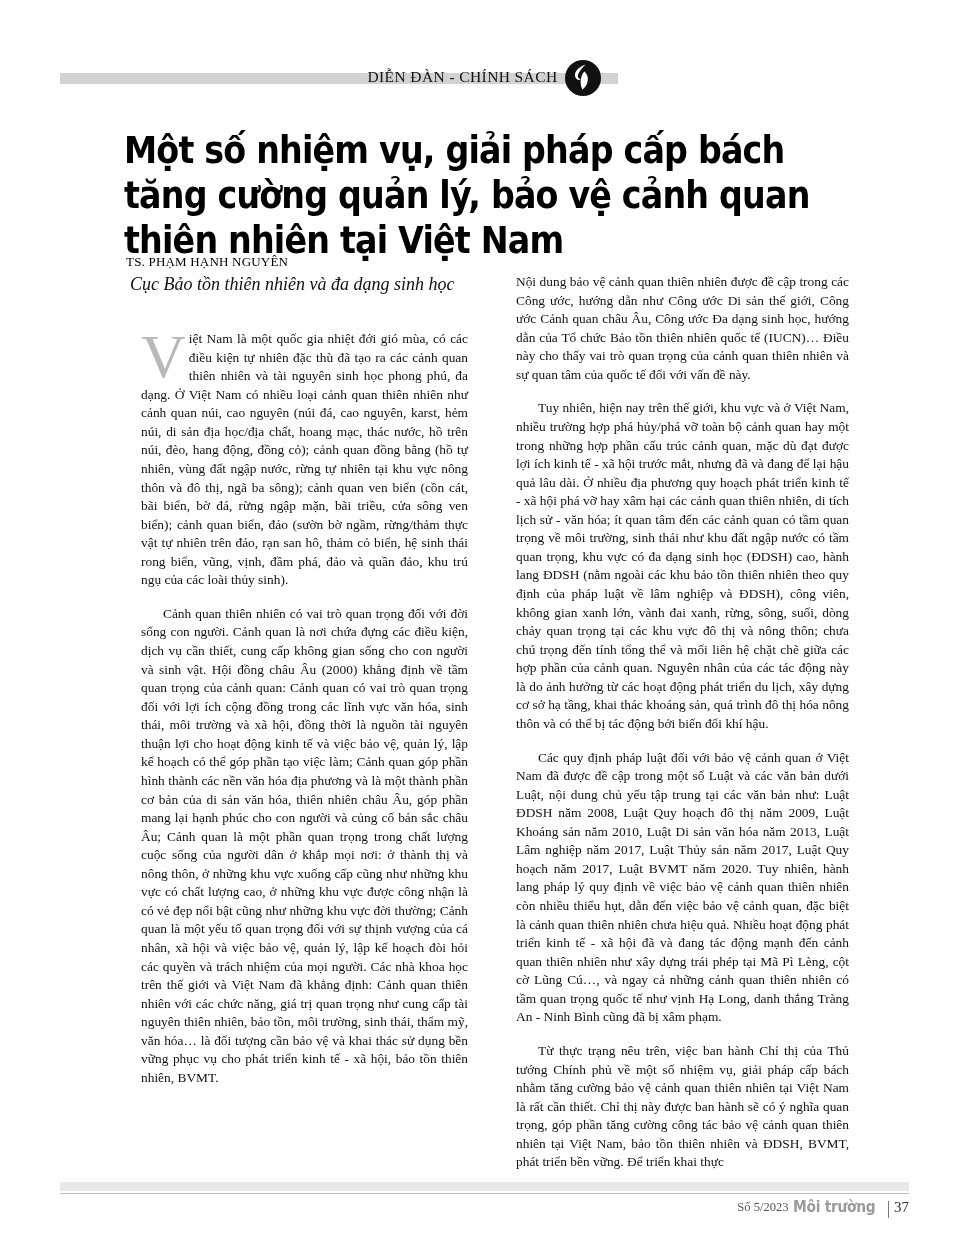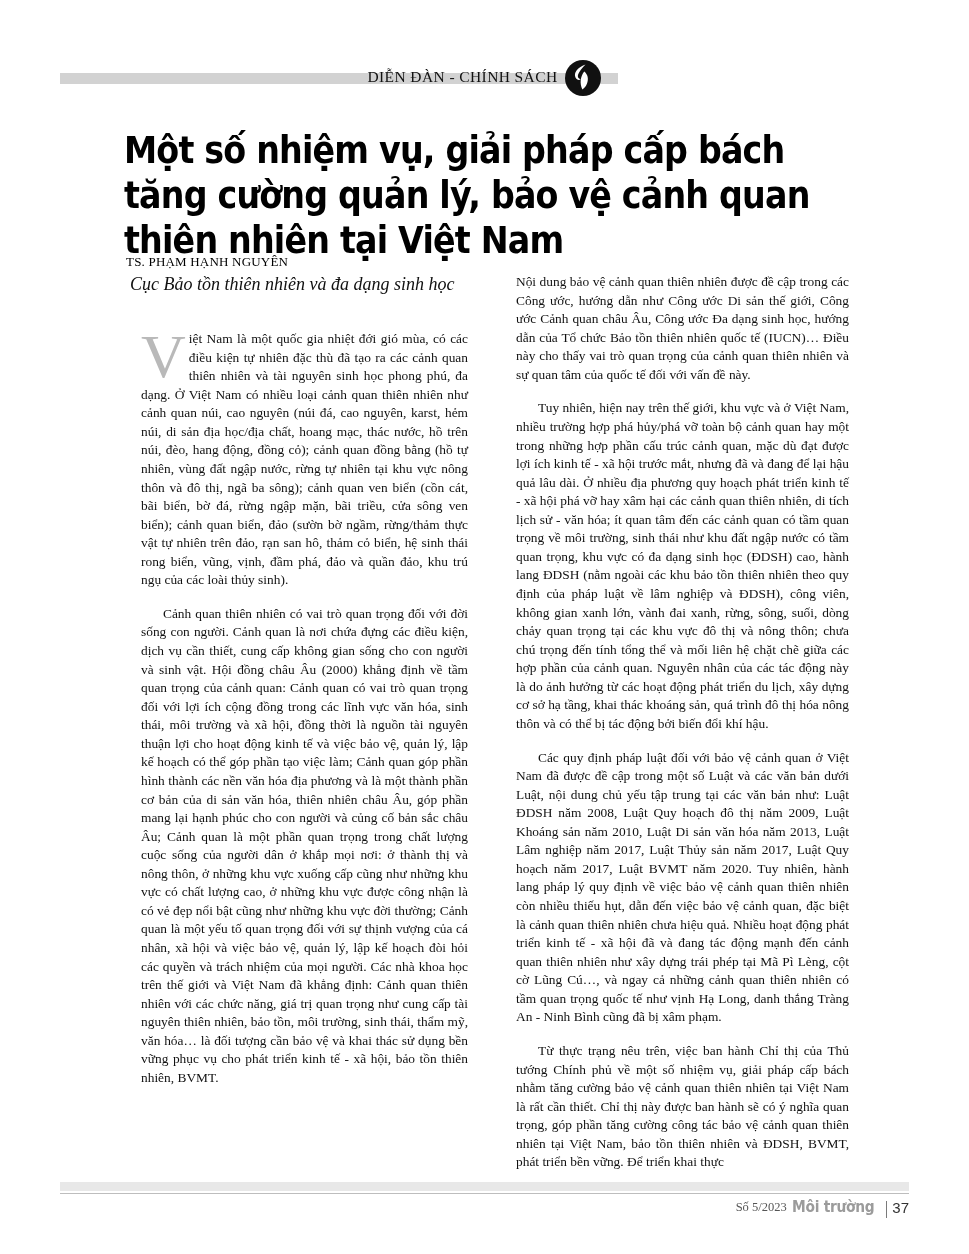--- a/index.html
+++ b/index.html
@@ -187,21 +187,21 @@
   }
   .footer-sep {
     display: inline-block;
     width: 1px;
     height: 17px;
     background: #7a7a7a;
     position: relative;
     top: 2px;
   }
   .footer-page {
-    font-family: Liberation Sans, sans-serif;
+    font-family: Liberation Serif, serif;
     font-size: 15px;
     color: #333;
   }
 </style>
 </head>
 <body>
 
 <div class="page">
 
   <div class="header">

